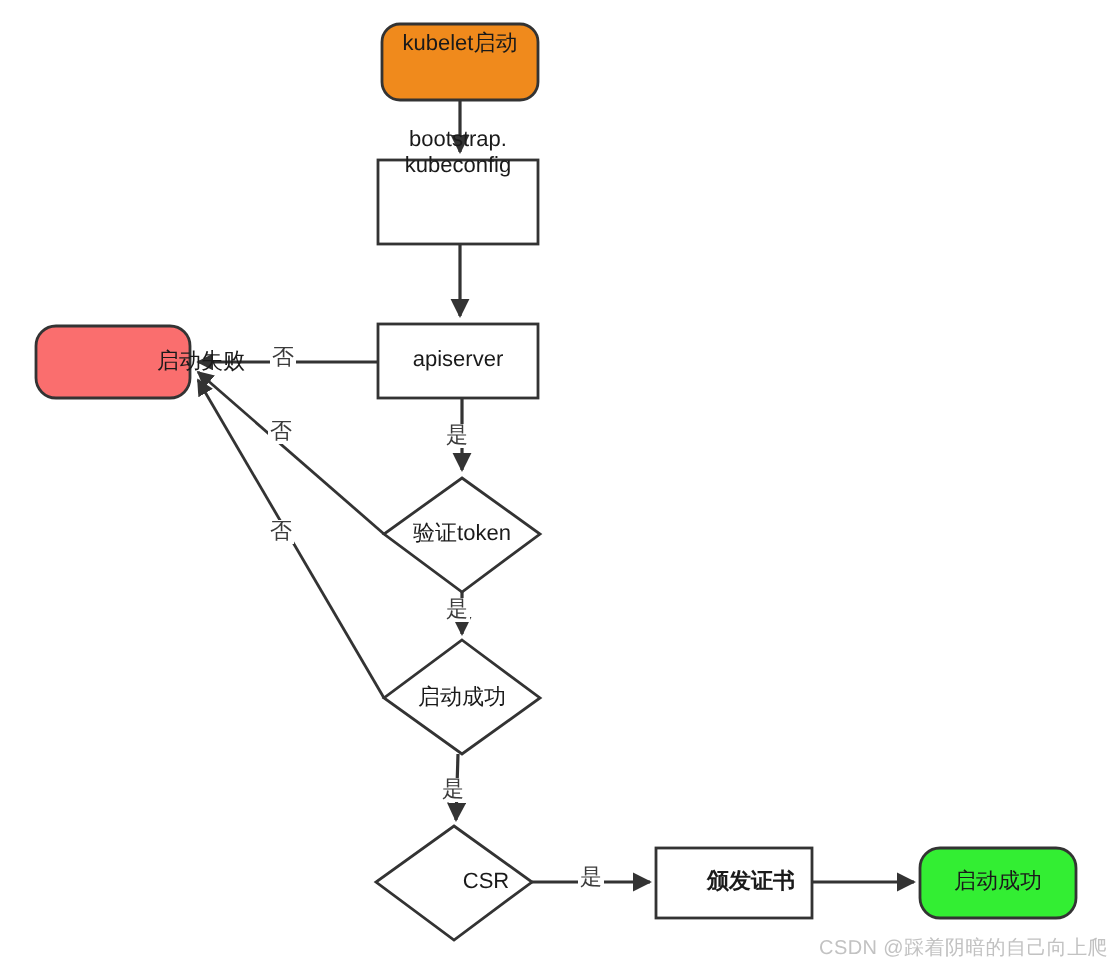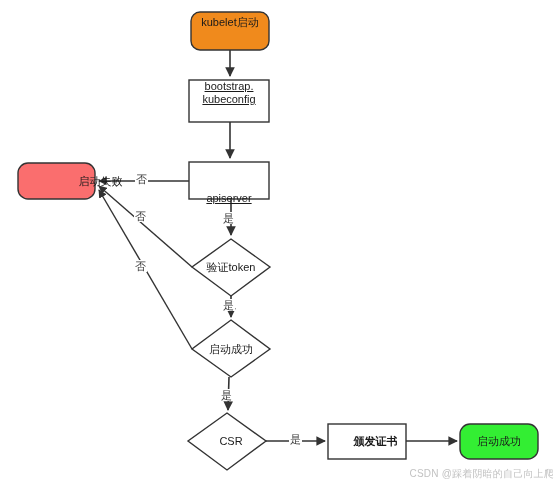--- a/index.html
+++ b/index.html
@@ -106,32 +106,32 @@
 
   <polygon points="227,413 266,441 227,470 188,441" fill="#FFFFFF" stroke="#333333" stroke-width="1.4"></polygon>
 
   <rect x="328" y="424" width="78" height="35" fill="#FFFFFF" stroke="#333333" stroke-width="1.4"></rect>
 
   <rect x="460" y="424" width="78" height="35" rx="10" ry="10" fill="#33EE33" stroke="#333333" stroke-width="1.4"></rect>
 </svg>
 
 <div class="node-label" style="left:191px; top:12px; width:78px; height:20px;">kubelet启动</div>
 
-<div class="node-label" style="left:189px; top:80px; width:80px; height:26px;text-decoration:underline;">bootstrap.
+<div class="node-label" style="left:189px; top:64px; width:80px; height:26px;">bootstrap.
 kubeconfig</div>
 
-<div class="node-label" style="left:189px; top:180px; width:80px; height:37px;text-decoration:underline;">apiserver</div>
+<div class="node-label" style="left:189px; top:162px; width:80px; height:37px;">apiserver</div>
 
 <div class="node-label" style="left:18px; top:163px; width:77px; height:36px;margin-left:44px;">启动失败</div>
 
 <div class="node-label" style="left:192px; top:255px; width:78px; height:24px;">验证token</div>
 
 <div class="node-label" style="left:192px; top:337px; width:78px; height:24px;">启动成功</div>
 
-<div class="node-label" style="left:192px; top:429px; width:78px; height:24px;">CSR</div>
+<div class="node-label" style="left:204px; top:429px; width:78px; height:24px;">CSR</div>
 
 <div class="node-label" style="left:344px; top:424px; width:63px; height:35px;font-weight:bold;">颁发证书</div>
 
 <div class="node-label" style="left:460px; top:424px; width:78px; height:35px;">启动成功</div>
 
 <div class="edge-label" style="left:135px; top:173px;">否</div>
 
 <div class="edge-label" style="left:222px; top:212px;">是</div>
 
 <div class="edge-label" style="left:134px; top:210px;">否</div>

